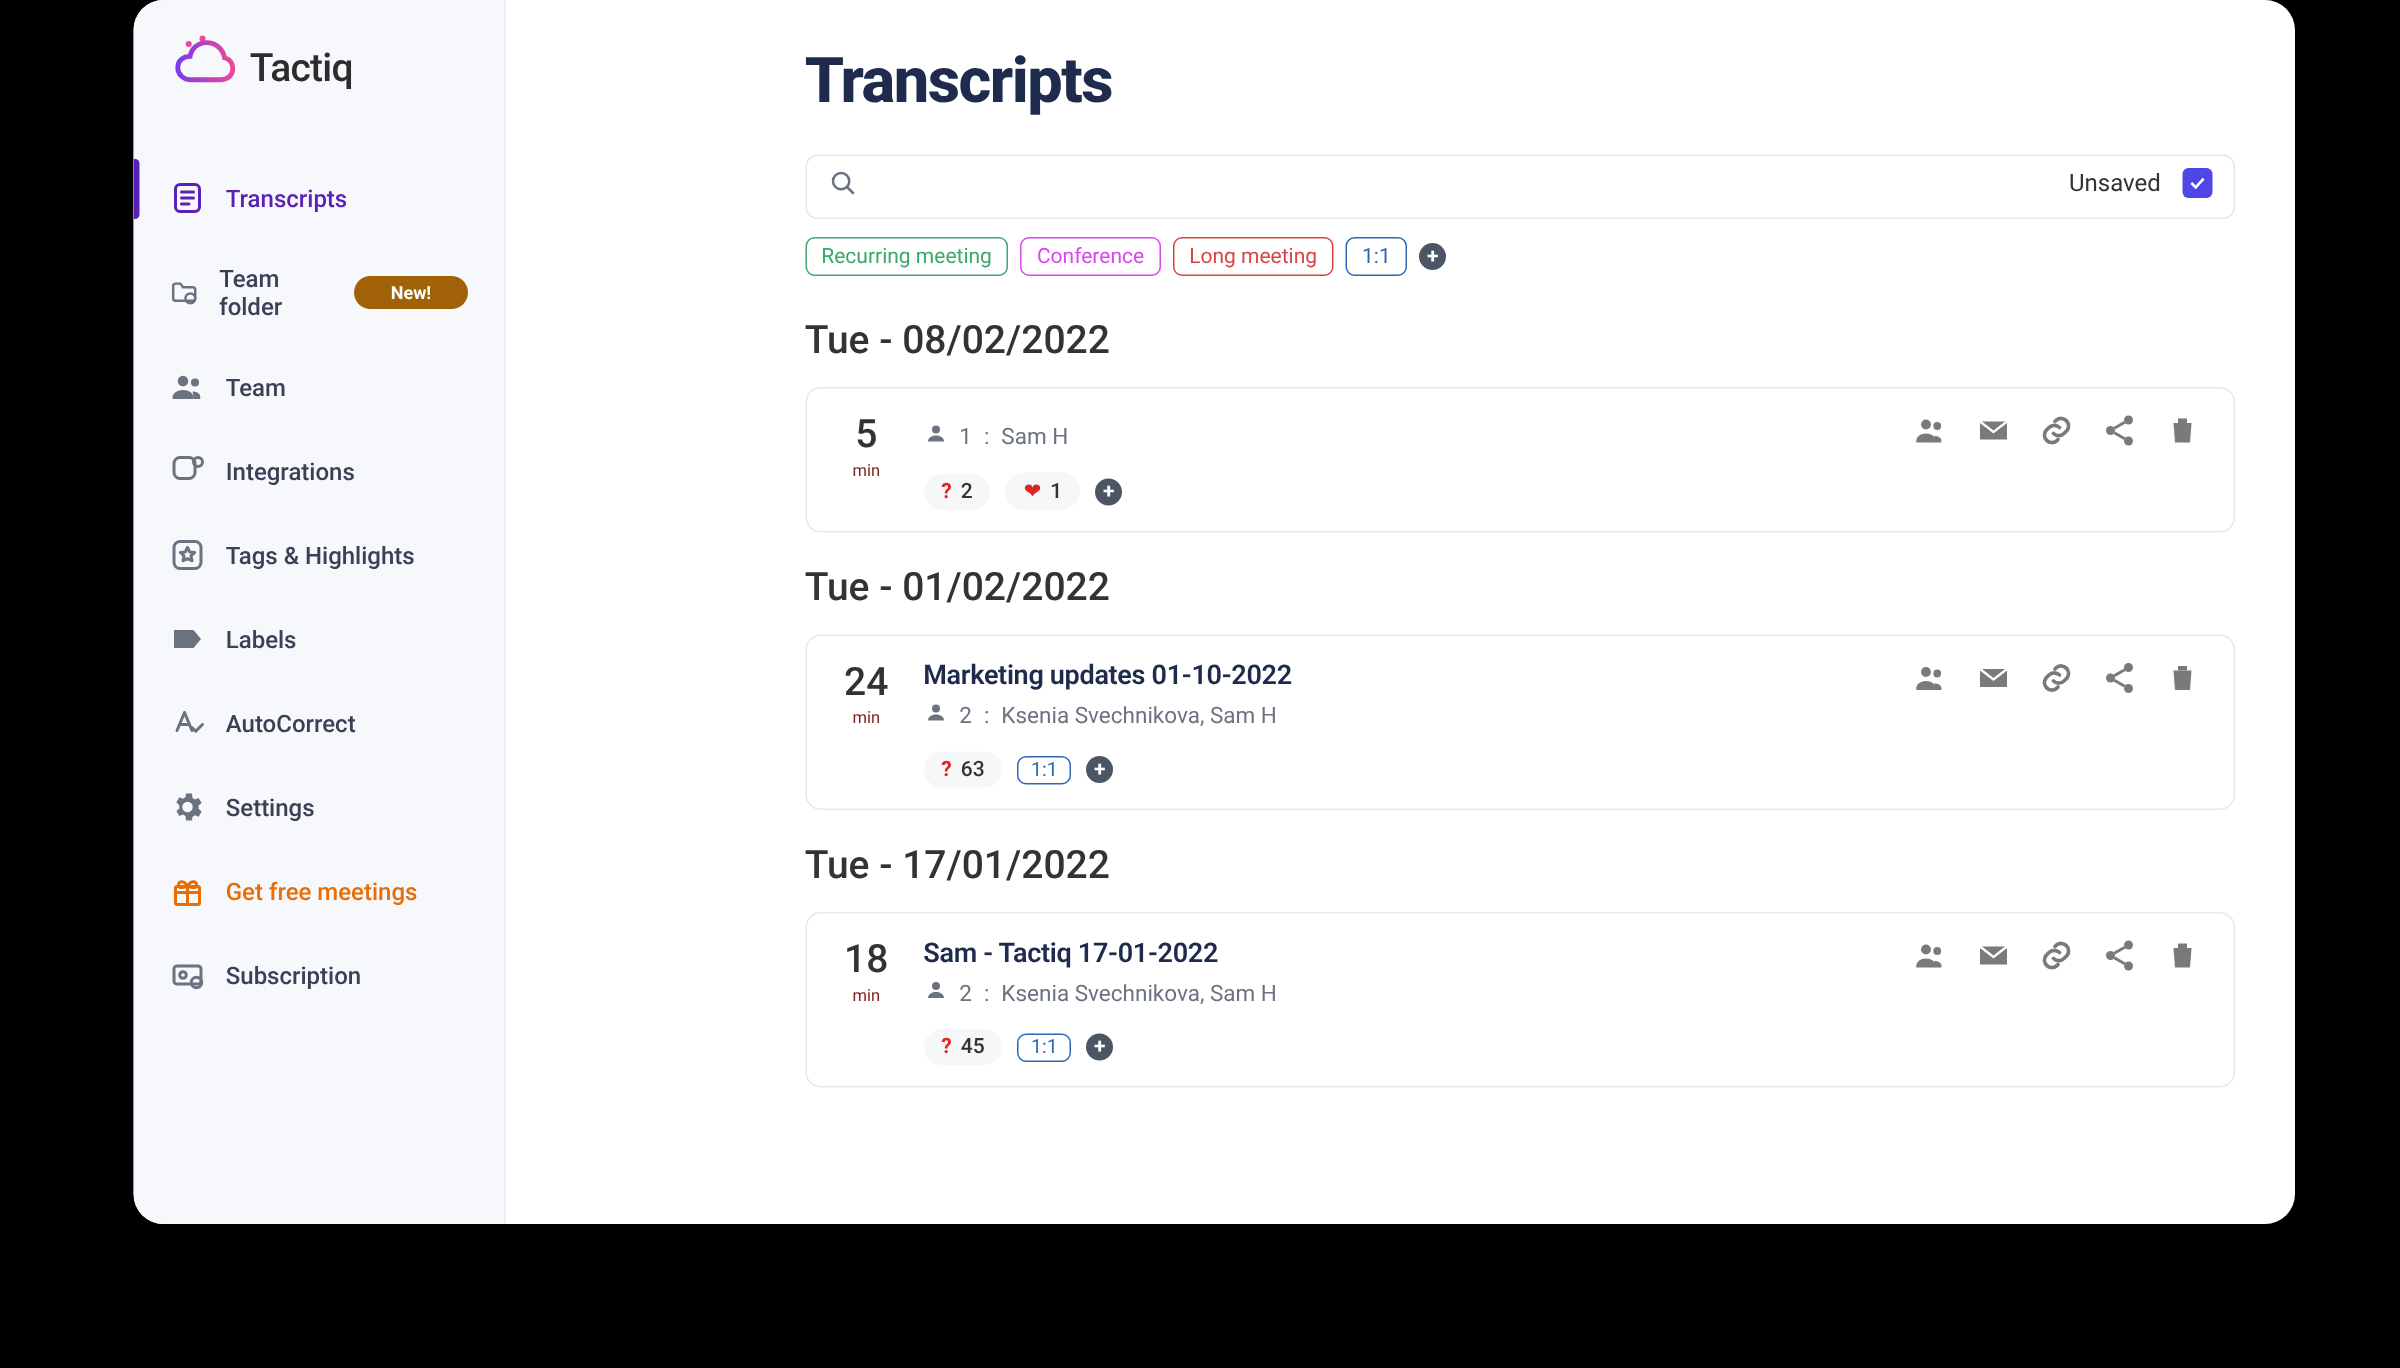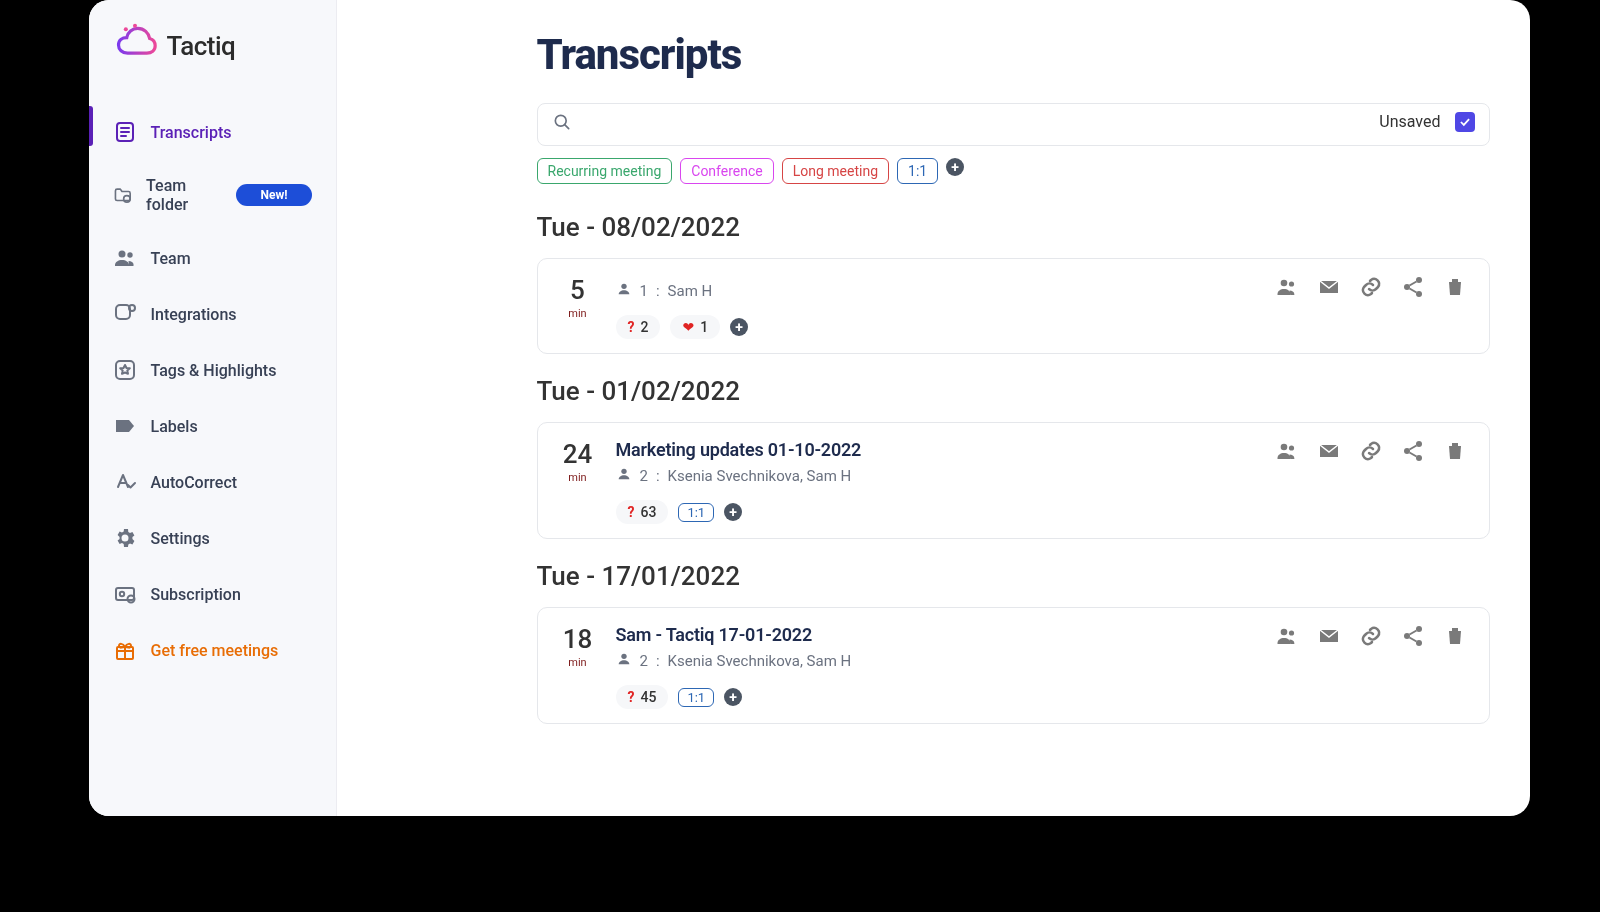--- a/index.html
+++ b/index.html
@@ -43,34 +43,34 @@
   .nav{display:flex;flex-direction:column;gap:4px;padding:6px 6px 0 6px}
   .nav-item{
     display:flex;align-items:center;gap:14px;padding:14px 18px;border-radius:10px;cursor:pointer;
     font-size:16px;color:#384155;font-weight:500;
   }
   .nav-item .ico{width:24px;height:24px;display:flex;align-items:center;justify-content:center;color:#6b7280}
   .nav-item.active{color:var(--brand)}
   .nav-item.active .ico{color:var(--brand)}
   .nav-item.special{color:var(--orange)}
   .nav-item.special .ico{color:var(--orange)}
-  .badge{background:#1d4ed8;color:#fff;font-size:12px;font-weight:700;padding:4px 24px;border-radius:999px;margin-left:6px}
+  .badge{background:#a16207;color:#fff;font-size:12px;font-weight:700;padding:4px 24px;border-radius:999px;margin-left:6px}
   .content{
     flex:1;padding:30px 40px 0 200px;overflow:auto;
   }
   h1.page-title{font-size:42px;font-weight:800;color:var(--text);margin:0 0 24px 0;letter-spacing:-1px}
   .search{
     display:flex;align-items:flex-start;border:1px solid var(--border);border-radius:8px;padding:8px 14px;gap:10px;
   }
   .search .mag{color:#6b7280;font-size:20px}
   .search input{flex:1;border:0;outline:none;font-size:16px;color:#111}
   .search .unsaved{font-size:16px;color:#333;margin-right:4px}
   .checkbox{width:20px;height:20px;border-radius:4px;background:var(--accent);display:flex;align-items:center;justify-content:center}
   .checkbox svg{width:14px;height:14px;stroke:#fff;stroke-width:3}
-  .tags{display:flex;gap:8px;margin:12px 0 28px 0;}
+  .tags{display:flex;gap:8px;margin:12px 0 28px 0;align-items:center}
   .tag{font-size:14px;border:1.5px solid;padding:1px 10px;border-radius:6px;line-height:1.6}
   .tag.green{color:var(--green);border-color:var(--green)}
   .tag.pink{color:var(--pink);border-color:var(--pink)}
   .tag.red{color:var(--red);border-color:var(--red)}
   .tag.blue{color:var(--blue);border-color:var(--blue)}
   .add-circle{width:18px;height:18px;border-radius:50%;background:#4b5563;color:#fff;display:flex;align-items:center;justify-content:center;font-size:14px;line-height:1;cursor:pointer;font-weight:700}
   .day-head{font-size:26px;color:#333;font-weight:500;margin:8px 0 16px 0}
   .card{
     border:1px solid var(--border);border-radius:10px;padding:16px 22px 14px 22px;margin-bottom:22px;
     display:flex;gap:20px;align-items:flex-start;
@@ -186,41 +186,41 @@
         <span>AutoCorrect</span>
       </div>
       <div class="nav-item">
         <span class="ico">
             <svg viewBox="0 0 24 24" fill="currentColor">
               <path d="M19.4 13a7.8 7.8 0 000-2l2-1.6-2-3.4-2.4 1a7.6 7.6 0 00-1.7-1L15 3h-4l-.3 2.5a7.6 7.6 0 00-1.7 1l-2.4-1-2 3.4L6.6 11a7.8 7.8 0 000 2l-2 1.6 2 3.4 2.4-1c.5.4 1.1.7 1.7 1L11 21h4l.3-2.5c.6-.3 1.2-.6 1.7-1l2.4 1 2-3.4zM12 15.5A3.5 3.5 0 1115.5 12 3.5 3.5 0 0112 15.5z"></path>
             </svg>
           </span>
         <span>Settings</span>
       </div>
-      <div class="nav-item">
-        <span class="ico">
-            <svg class="stroke" viewBox="0 0 24 24">
-              <rect x="3" y="6" width="18" height="12" rx="2"></rect>
-              <circle cx="9" cy="12" r="2.2"></circle>
-              <circle cx="18" cy="17" r="3.5"></circle>
-            </svg>
-          </span>
-        <span>Subscription</span>
-      </div>
       <div class="nav-item special">
         <span class="ico">
             <svg class="stroke" viewBox="0 0 24 24">
               <rect x="4" y="9" width="16" height="12" rx="1"></rect>
               <line x1="12" y1="9" x2="12" y2="21"></line>
               <line x1="4" y1="13" x2="20" y2="13"></line>
               <path d="M12 9c-2-4-6-4-6-1s4 1 6 1z"></path>
               <path d="M12 9c2-4 6-4 6-1s-4 1-6 1z"></path>
             </svg>
           </span>
         <span>Get free meetings</span>
+      </div>
+      <div class="nav-item">
+        <span class="ico">
+            <svg class="stroke" viewBox="0 0 24 24">
+              <rect x="3" y="6" width="18" height="12" rx="2"></rect>
+              <circle cx="9" cy="12" r="2.2"></circle>
+              <circle cx="18" cy="17" r="3.5"></circle>
+            </svg>
+          </span>
+        <span>Subscription</span>
       </div>
     </nav>
   </aside>
 
   <main class="content">
     <h1 class="page-title">Transcripts</h1>
 
     <div class="search">
       <span class="mag"><svg class="stroke" width="20" height="20" viewBox="0 0 24 24">
             <circle cx="10.5" cy="10.5" r="6.5"></circle>

